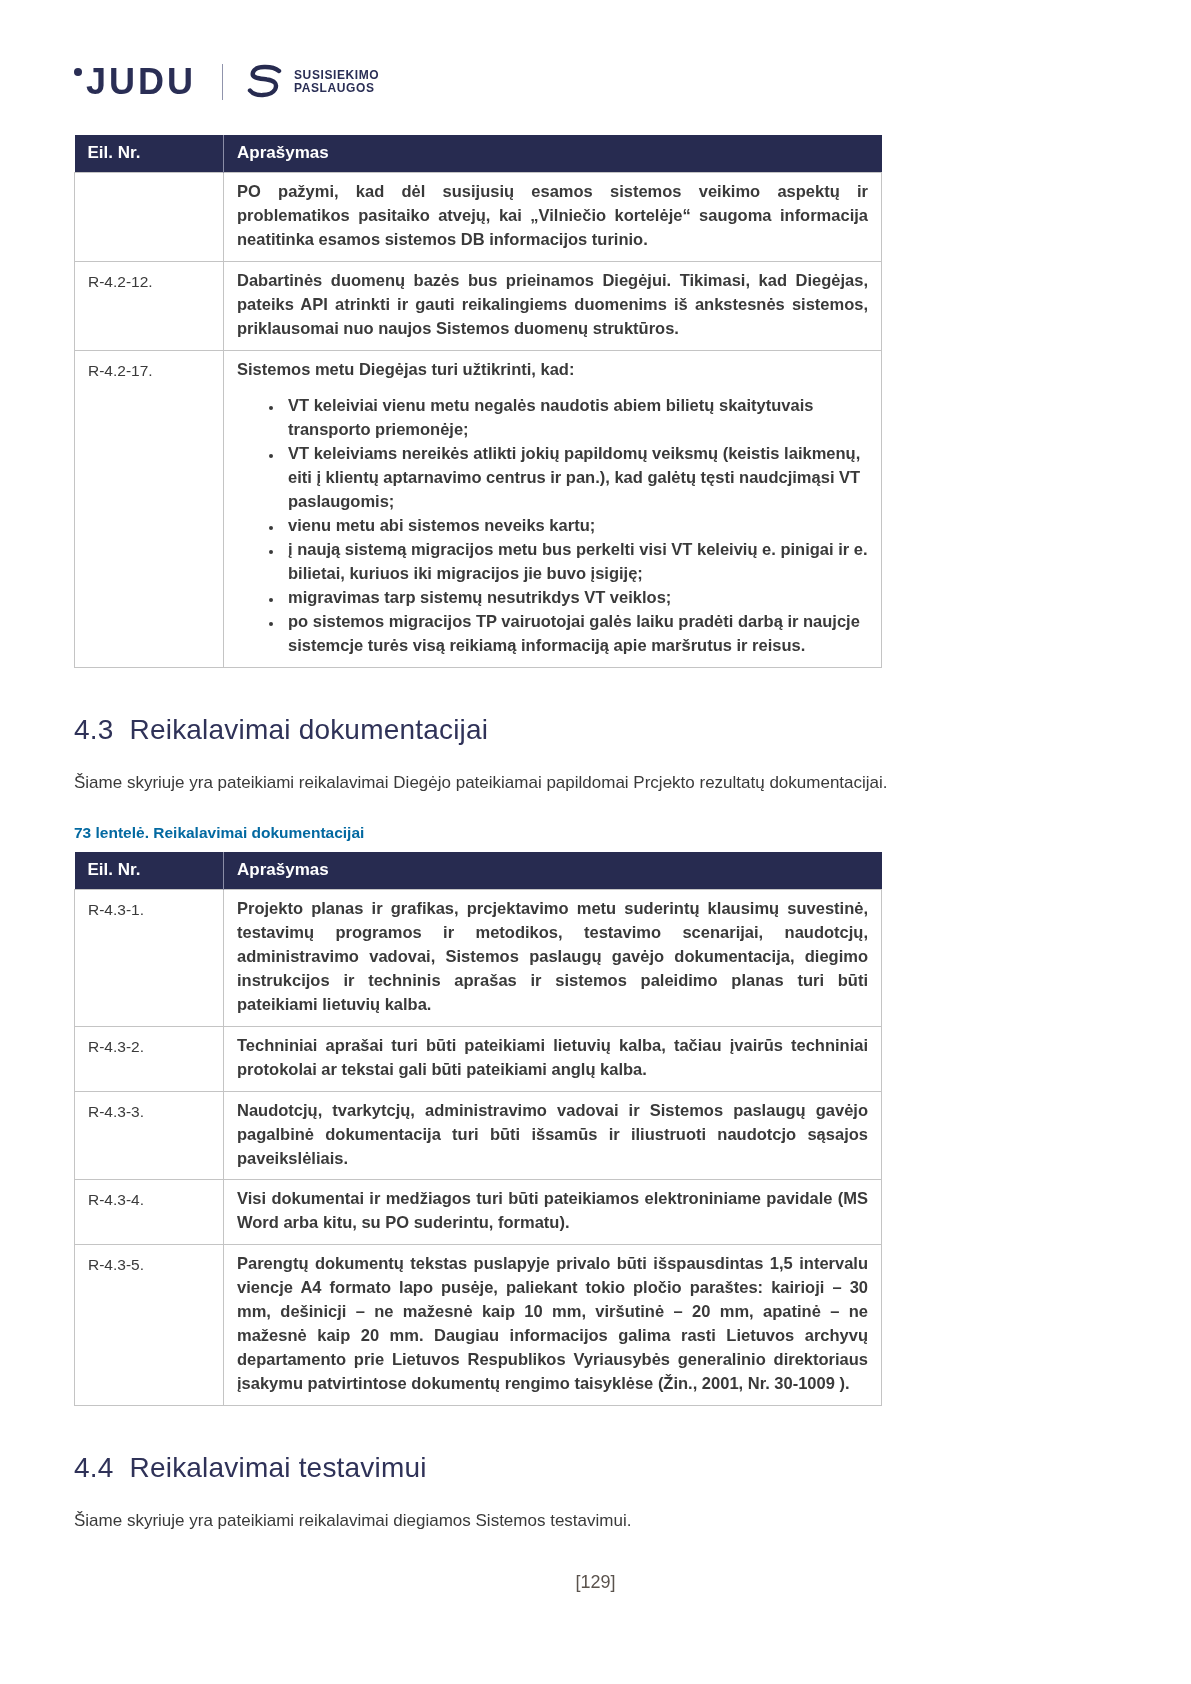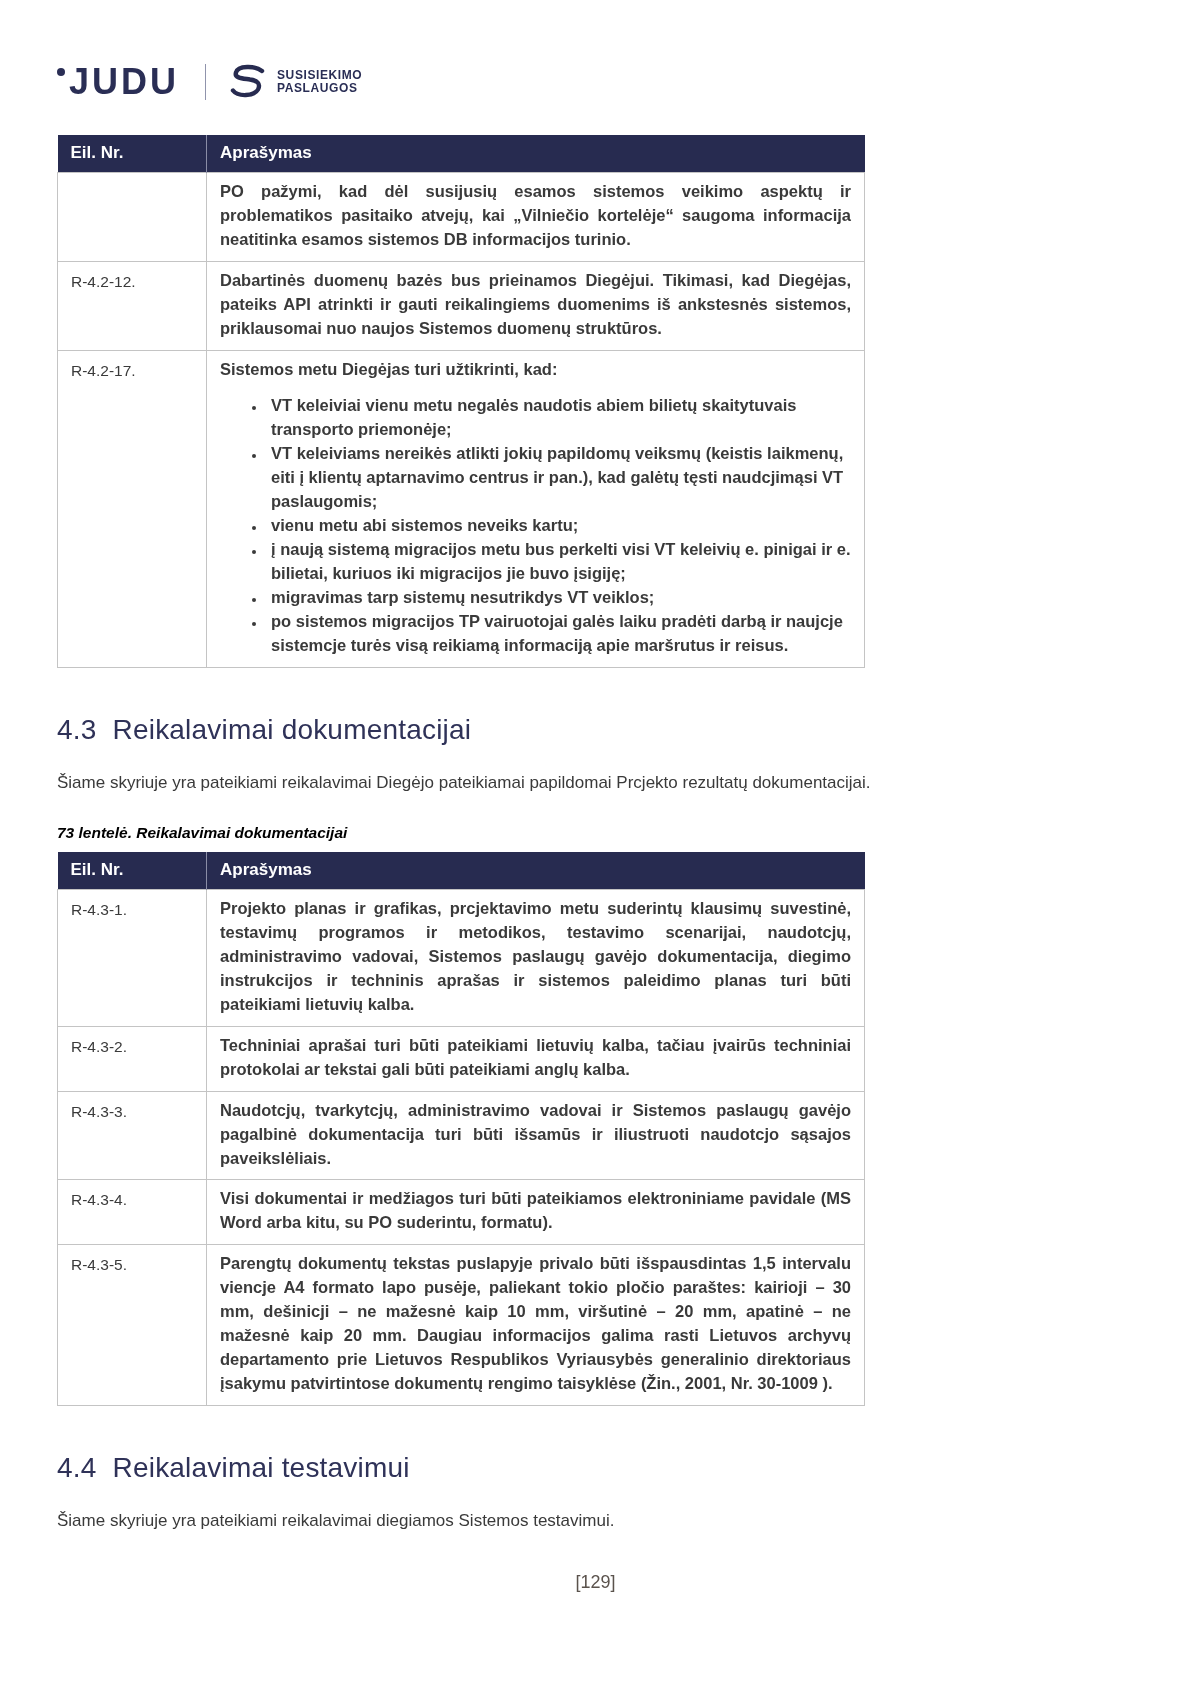--- a/index.html
+++ b/index.html
@@ -6,21 +6,21 @@
   html, body { background: #ffffff; }
   body { font-family: "Liberation Sans", sans-serif; color: #3a3a3a; }
 
   .page {
     position: relative;
     width: 1191px;
     height: 1684px;
     background: #ffffff;
     overflow: hidden;
   }
-  .content { width: 900px; margin-left: 57px; }
+  .content { width: 900px; margin-left: 74px; }
 
   
   .logo-row {
     padding-top: 56px;
     display: flex;
     align-items: center;
     height: 108px;
   }
   .judu-wrap {
     position: relative;
@@ -101,22 +101,21 @@
     font-size: 17px;
     line-height: 1.45;
     text-align: justify;
     color: #3a3a3a;
   }
   .table-caption {
     margin-top: 29px;
     margin-bottom: 10px;
     font-size: 15.5px;
     font-weight: bold;
-    font-style: italic;
-    color: #000000;
+    color: #0369a1;
   }
 
   
   .page-footer {
     position: absolute;
     top: 1572px;
     left: 0;
     width: 1191px;
     text-align: center;
     font-size: 18px;

